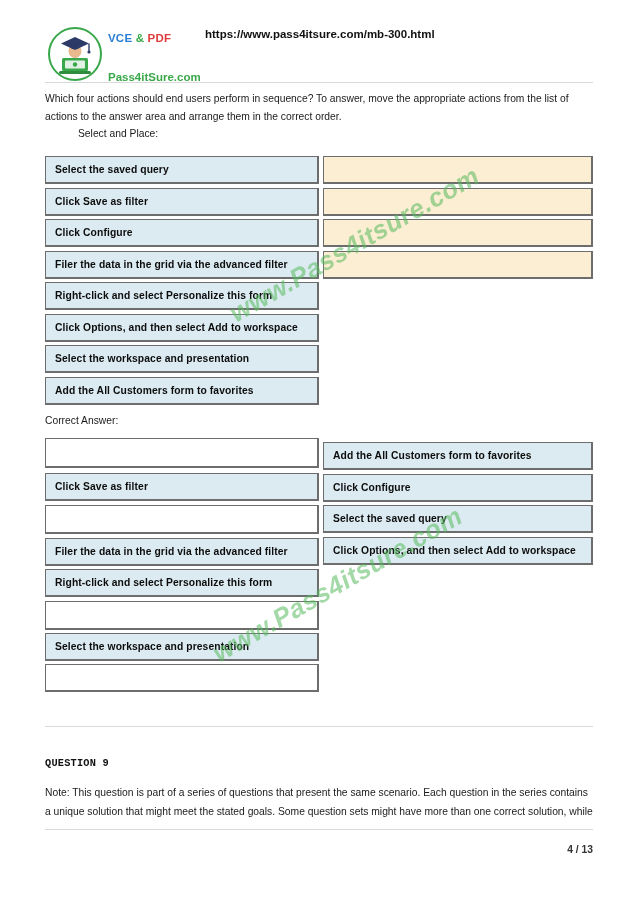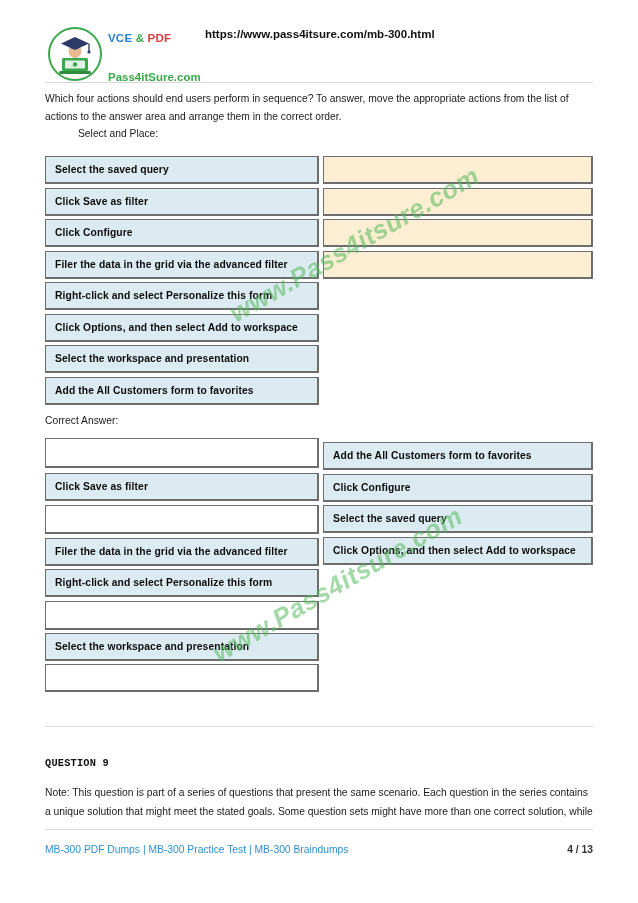--- a/index.html
+++ b/index.html
@@ -330,22 +330,15 @@
   <div class="wm wm1">www.Pass4itsure.com</div>
   <div class="wm wm2">www.Pass4itsure.com</div>
 
   <div class="rule rule-bottom"></div>
 
   <div class="q9-title">QUESTION 9</div>
   <div class="q9-body">Note: This question is part of a series of questions that present the same scenario. Each question in the series contains a unique solution that might meet the stated goals. Some question sets might have more than one correct solution, while</div>
 
   <div class="rule rule-footer"></div>
 
-  <div class="footer-links">
-    <a href="#">MB-300 PDF Dumps</a>
-    <span class="footer-sep">|</span>
-    <a href="#">MB-300 Practice Test</a>
-    <span class="footer-sep">|</span>
-    <a href="#">MB-300 Braindumps</a>
-  </div>
   <div class="footer-page">4 / 13</div>
 
 </div>
 
 </body></html>

